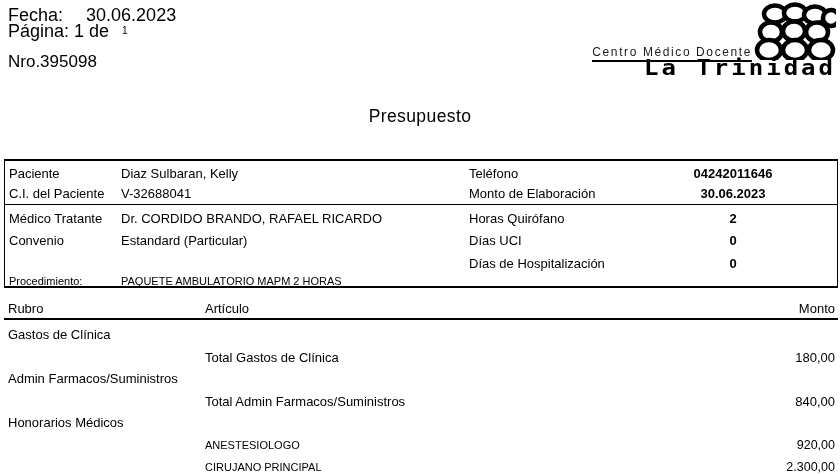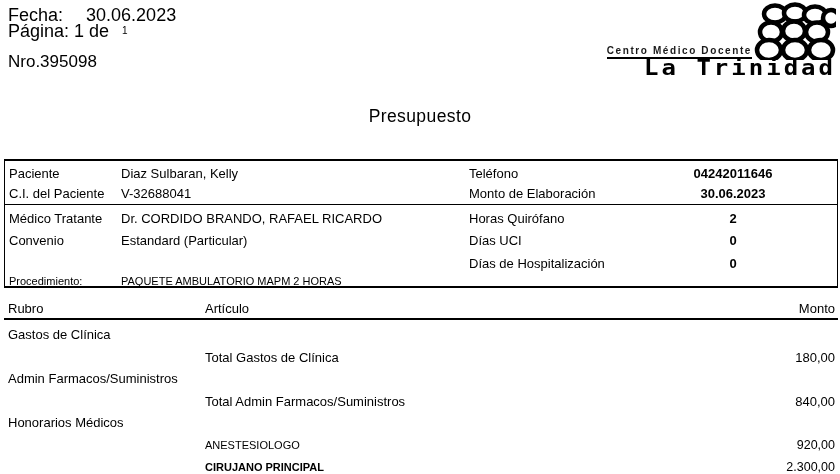--- a/index.html
+++ b/index.html
@@ -15,23 +15,23 @@
   }
   .abs { position:absolute; white-space:nowrap; }
 
   
   .meta-line { font-size:18px; }
   .pagina-total { font-size:10px; }
   .doc-number { font-size:17px; }
 
   
   .logo-line1 {
-    font-size:10px;
+    font-size:12px;
     letter-spacing:1.6px;
-    font-weight:bold;
+    font-weight:normal;
     color:#1a1a1a;
     border-bottom:2px solid #000;
     padding-bottom:1px;
   }
   .logo-line2 {
     font-family:"DejaVu Sans Mono", monospace;
     font-size:24px;
     font-weight:bold;
     letter-spacing:3px;
     transform:scaleY(0.88);
@@ -150,16 +150,16 @@
   <div class="abs col-articulo" style="top:394px;">Total Admin Farmacos/Suministros</div>
 
   <div class="abs col-rubro" style="top:371px;">Admin Farmacos/Suministros</div>
   <div class="abs monto-val" style="top:394px;">840,00</div>
 
   <div class="abs col-rubro" style="top:415px;">Honorarios Médicos</div>
 
   <div class="abs col-articulo item-small" style="top:439px;">ANESTESIOLOGO</div>
   <div class="abs monto-val item-amount-small" style="top:438px;">920,00</div>
 
-  <div class="abs col-articulo item-small" style="top:461px;font-weight:bold;">CIRUJANO PRINCIPAL</div>
+  <div class="abs col-articulo item-small" style="top:461px;">CIRUJANO PRINCIPAL</div>
   <div class="abs monto-val item-amount-small" style="top:460px;">2.300,00</div>
 
 </div>
 
 </body></html>

